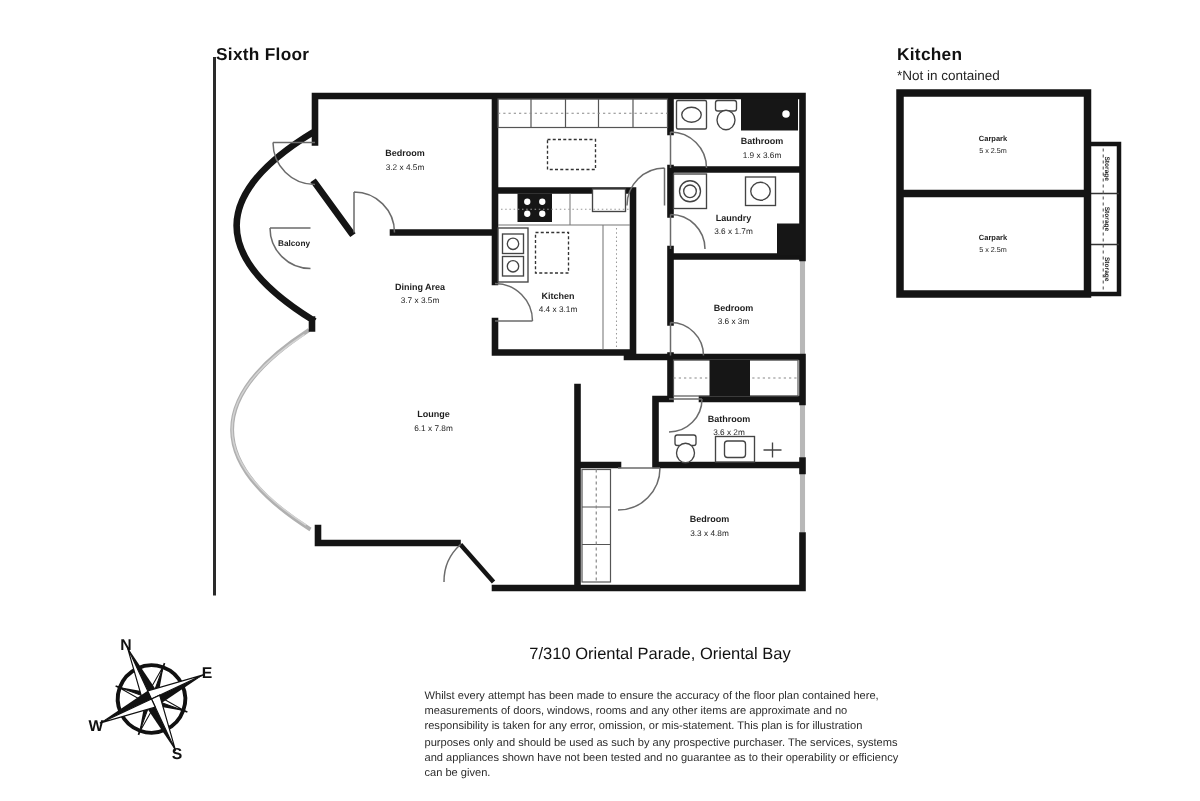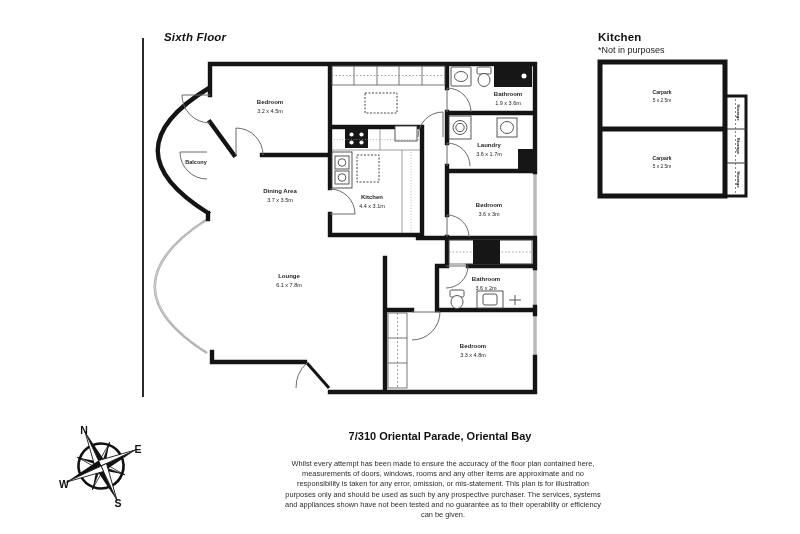--- a/index.html
+++ b/index.html
@@ -2,45 +2,45 @@
 <html><head>
 <meta charset="utf-8">
 <style>
   html,body{margin:0;padding:0;background:#fff;}
   #page{position:relative;width:800px;height:534px;background:#ffffff;overflow:hidden;
         font-family:"Liberation Sans",sans-serif;color:#141414;}
   .abs{position:absolute;}
   .section-title{font-size:11.5px;font-weight:bold;letter-spacing:.2px;color:#111;}
   .note{font-size:9px;color:#222;}
   #divider{left:142px;top:38px;width:2px;height:359px;background:#2a2a2a;}
-  #floor-title{left:164px;top:31px;font-style:italic;}
+  #floor-title{left:144px;top:31px;}
   #garage-title{left:598px;top:31px;}
   #garage-note{left:598px;top:45px;}
-  #address{left:240px;top:430px;width:400px;text-align:center;font-size:11px;font-weight:bold;color:#111;}
-  #disclaimer{left:283px;top:459px;width:320px;text-align:center;font-size:7.4px;line-height:1.38;color:#2b2b2b;}
+  #address{left:240px;top:430px;width:400px;text-align:center;font-size:11px;font-weight:normal;color:#111;}
+  #disclaimer{left:283px;top:459px;width:320px;font-size:7.4px;line-height:1.38;color:#2b2b2b;}
   svg{display:block;}
   svg text{font-family:"Liberation Sans",sans-serif;fill:#1d1d1d;}
   .room-name{font-size:6px;font-weight:bold;}
   .room-dims{font-size:5.5px;}
   .room-single{font-size:5.5px;font-weight:bold;}
   .garage-name{font-size:5px;font-weight:bold;}
   .garage-dims{font-size:4.8px;}
   .storage-label{font-size:4.4px;font-weight:bold;}
   .compass-letter{font-size:10.5px;font-weight:bold;fill:#111;}
 </style>
 </head>
 <body>
 
 <div id="page">
 
   <div id="divider" class="abs"></div>
 
   <div id="floor-title" class="abs section-title">Sixth Floor</div>
   <div id="garage-title" class="abs section-title">Kitchen</div>
-  <div id="garage-note" class="abs note">*Not in purposes</div>
+  <div id="garage-note" class="abs note">*Not in contained</div>
 
   <svg class="abs" style="left:148px;top:54px;" width="402" height="346" viewBox="148 54 402 346">
 
     <g fill="none">
       <path d="M207,353 Q103,287 206,220" stroke="#b0b0b0" stroke-width="2.6"></path>
       <path d="M204,350 Q106,286 203,223" stroke="#d2d2d2" stroke-width="1"></path>
     </g>
 
     <path fill="none" stroke="#b8b8b8" stroke-width="3.4" d="M535,174 V238 M535,269 V305 M535,315 V355"></path>
 

